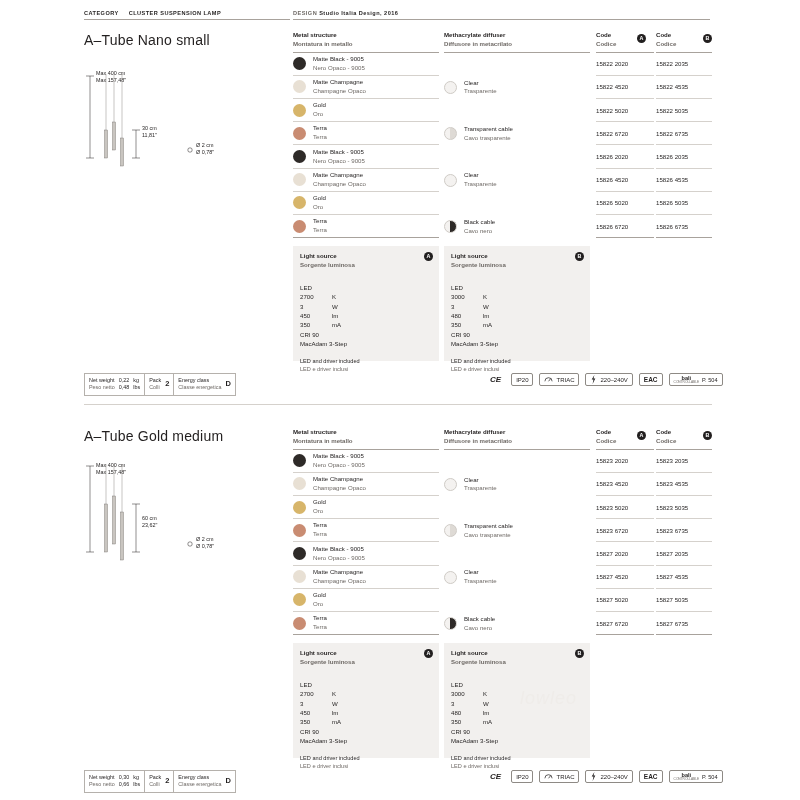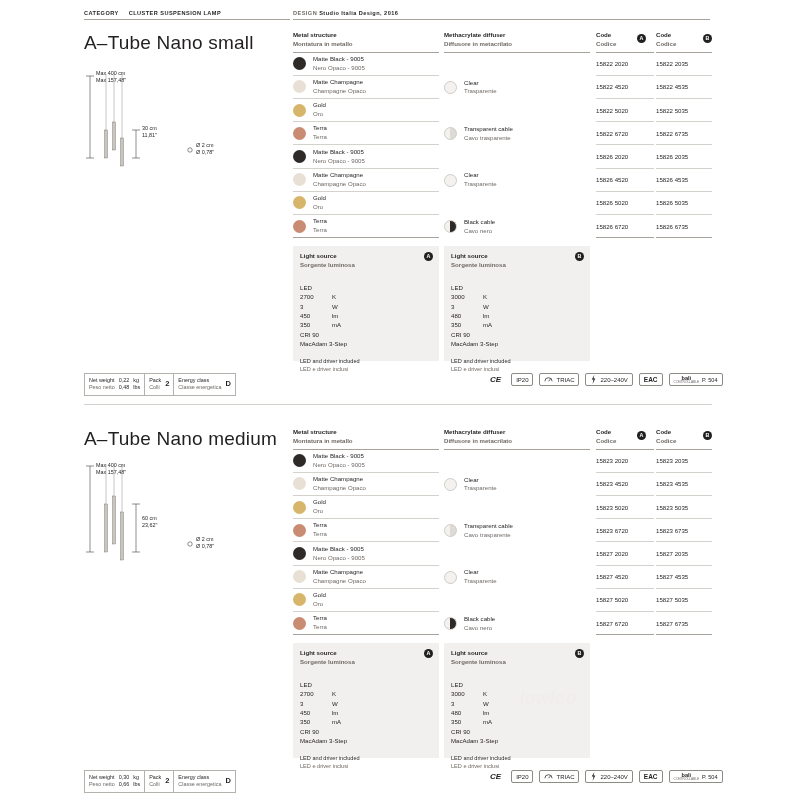--- a/index.html
+++ b/index.html
@@ -25,21 +25,21 @@
   .cat-bar .cat-value { color:#221f1f; }
   .cat-line { margin-top:3px; height:1px; background:#a8a29c; }
 
   .design-bar { position:absolute; left:293px; top:10px; width:417px; }
   .design-bar .row { font-size:5.6px; font-weight:bold; letter-spacing:.45px; }
   .design-bar .d-label { color:#6f6a66; }
   .design-bar .d-value { color:#221f1f; }
   .design-line { margin-top:3px; height:1px; background:#a8a29c; }
 
   
-  .prod-title { position:absolute; font-size:19px; font-weight:400; letter-spacing:.2px; color:#221f1f; }
+  .prod-title { position:absolute; font-size:14px; font-weight:400; letter-spacing:.2px; color:#221f1f; }
 
   
   .drawing { position:absolute; }
   .dim-text { font-size:5.4px; line-height:1.35; color:#221f1f; white-space:nowrap; }
 
   
   .col-head { font-size:6.1px; font-weight:bold; line-height:1.45; }
   .col-head .sub { font-weight:bold; color:#6f6a66; }
 
   .opt-row { display:flex; align-items:center; height:23.2px; border-bottom:1px solid #d5d1cc; }
@@ -416,21 +416,21 @@
       <span style="display:inline-block;line-height:1;text-align:center;">
         <b style="font-size:5.6px;">bali</b>
         <span style="display:block;font-size:3.2px;color:#6f6a66;">CONTROLLABLE</span>
       </span>
       <span style="font-size:5.6px;">P. 504</span>
     </span>
   </div>
 
   <div style="position:absolute;left:84px;top:404px;width:628px;height:1px;background:#d5d1cc;"></div>
 
-  <div class="prod-title" style="left:84px; top:428px;">A–Tube Nano medium</div>
+  <div class="prod-title" style="left:84px; top:428px;">A–Tube Gold medium</div>
 
   <div class="drawing" style="left:84px; top:452px; width:200px; height:130px;">
     <div class="dim-text" style="position:absolute; left:12px; top:10px;">
       <span>Max 400 cm</span><br>
       <span>Max 157,48"</span>
     </div>
     <svg width="200" height="130" style="position:absolute;left:0;top:0;">
       <line x1="6" y1="14" x2="6" y2="100" stroke="#221f1f" stroke-width="0.5"></line>
       <line x1="2" y1="14" x2="10" y2="14" stroke="#221f1f" stroke-width="0.5"></line>
       <line x1="2" y1="100" x2="10" y2="100" stroke="#221f1f" stroke-width="0.5"></line>

